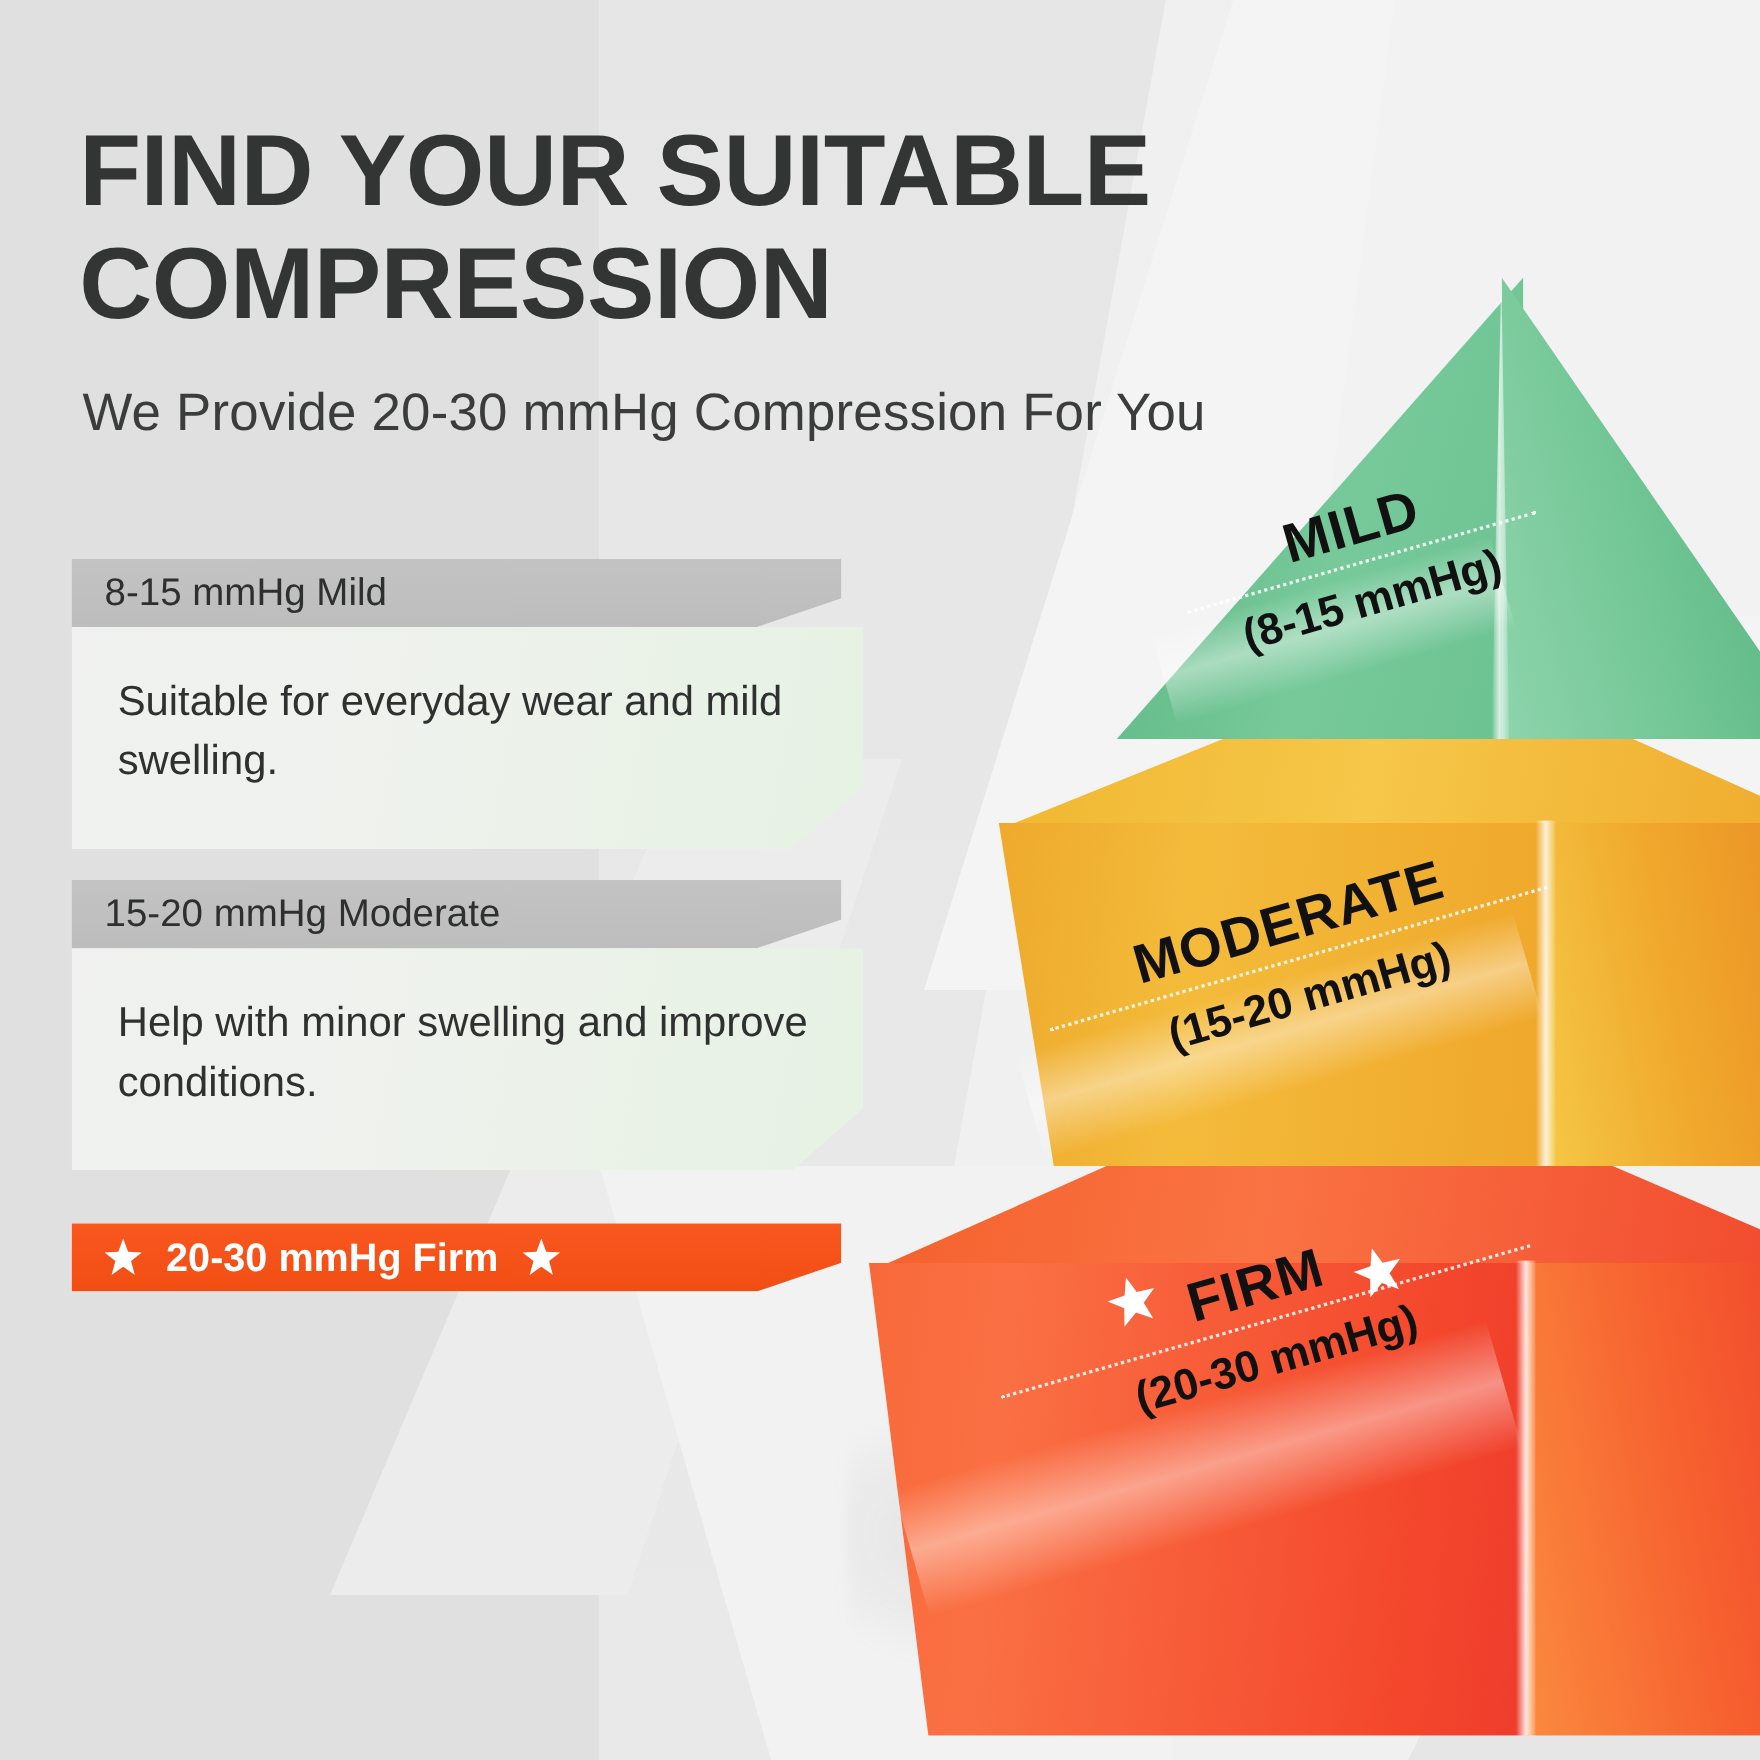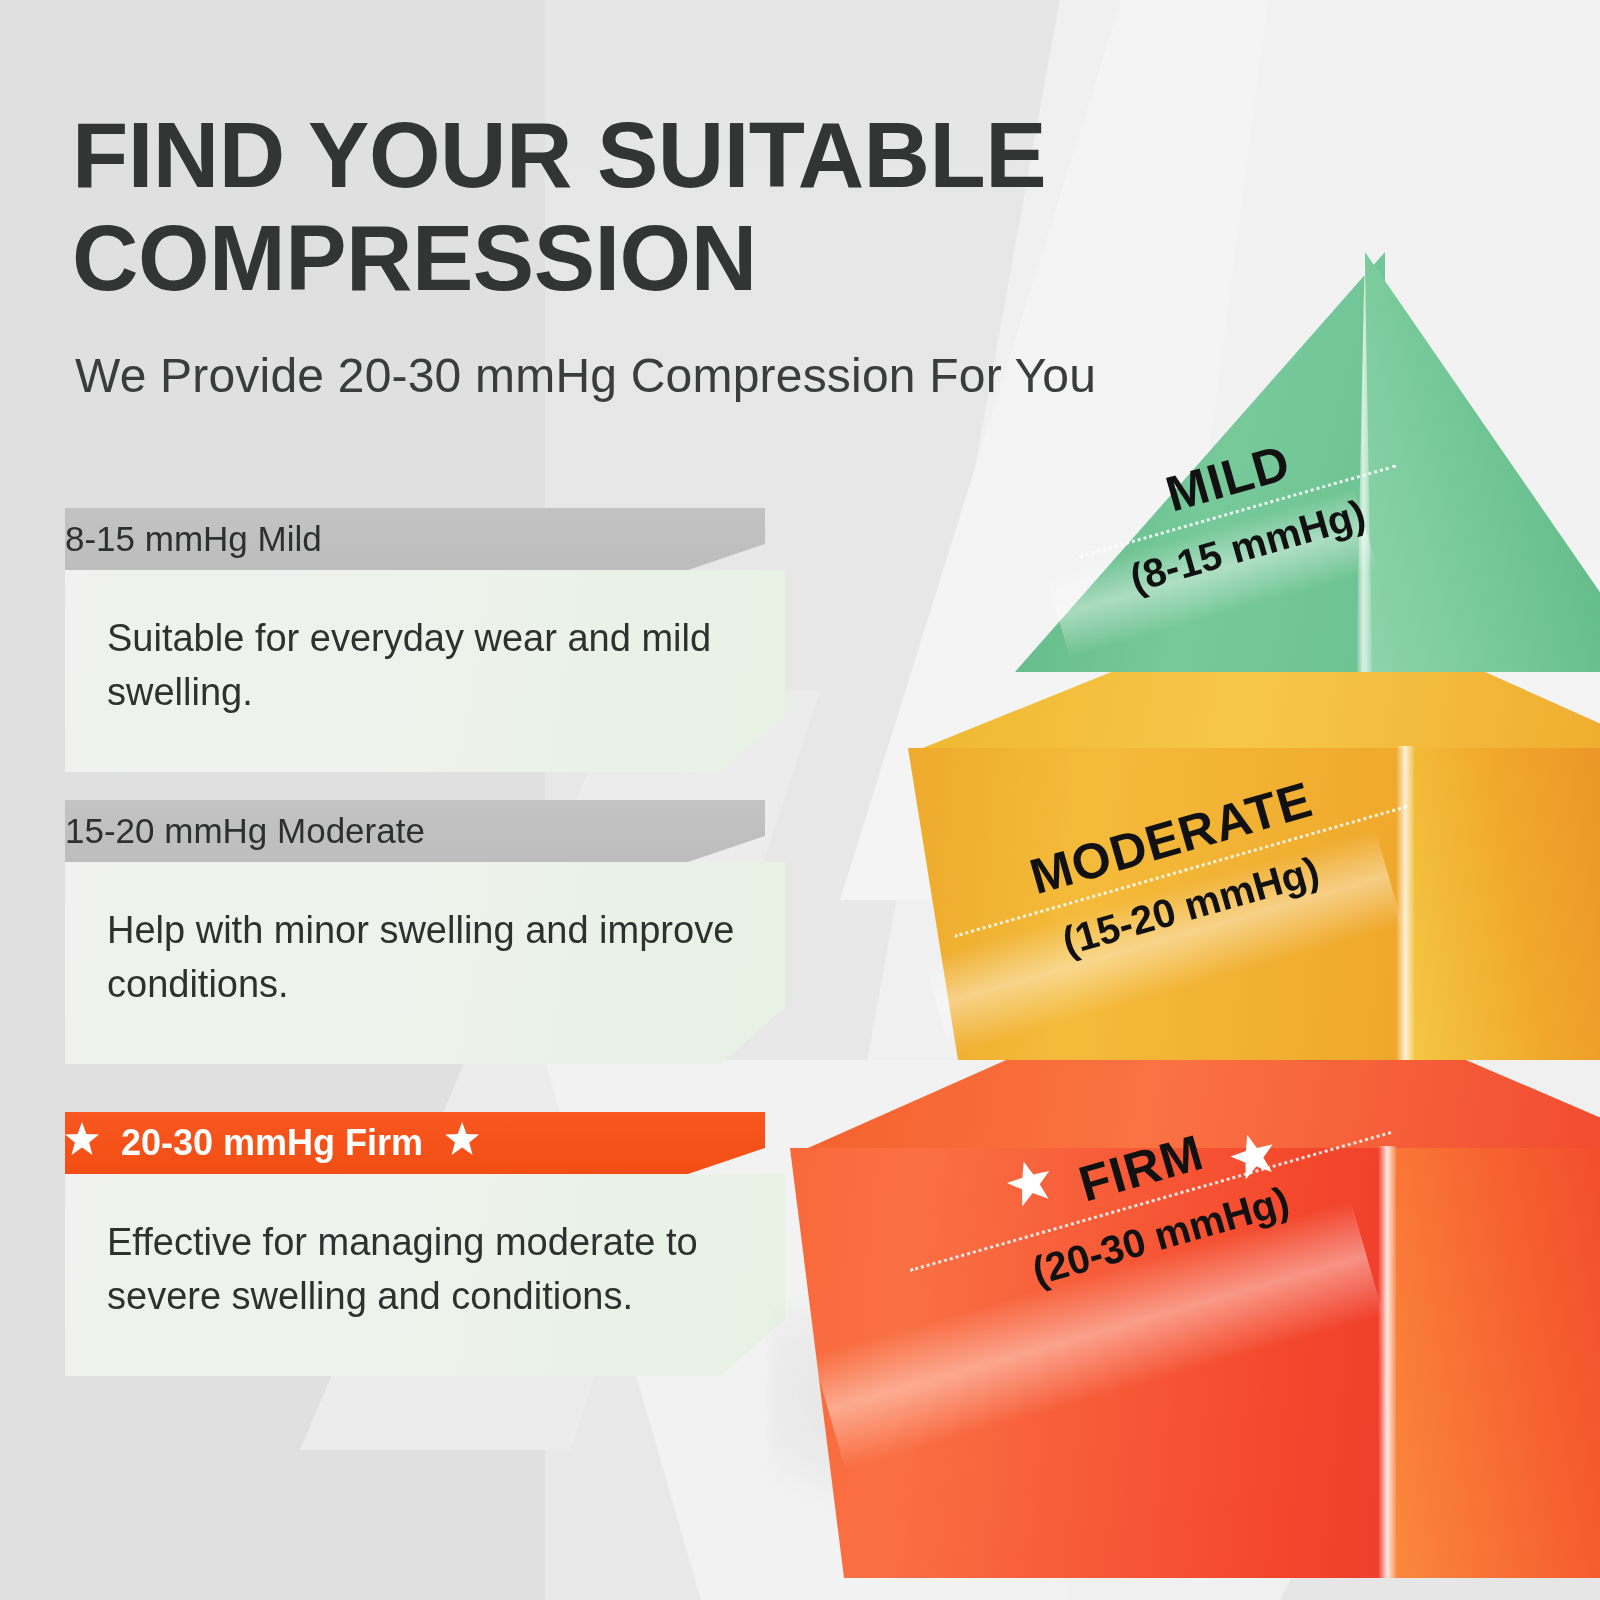--- a/index.html
+++ b/index.html
@@ -64,39 +64,39 @@
 
   
   .card{position:absolute;left:65px;width:720px;}
   .card-head{
     position:relative;height:62px;width:700px;
     background:linear-gradient(180deg,#c3c3c3 0%,#bdbdbd 100%);
     clip-path:polygon(0 0, 100% 0, 100% 58%, 89% 100%, 0 100%);
     display:flex;align-items:center;
   }
   .card-head .htext{
-    font-size:35px;color:#2e2f2f;white-space:nowrap;
+    font-size:35px;color:#2e2f2f;padding-left:30px;white-space:nowrap;
   }
   .card-body{
     position:relative;width:720px;min-height:162px;
     background:linear-gradient(100deg,#f0f1f0 0%,#eef2ec 45%,#e6f2e4 100%);
     clip-path:polygon(0 0, 100% 0, 100% 72%, 91% 100%, 0 100%);
     padding:30px 30px 40px 30px;box-sizing:border-box;
   }
   .card-body p{
     margin:12px;font-size:38px;line-height:1.42;color:#2f3130;
   }
 
   
   .card-head.featured{
     background:linear-gradient(180deg,#f8571f 0%,#f24e14 100%);
   }
   .card-head.featured .htext{
     color:#ffffff;font-weight:bold;font-size:36px;
-    display:flex;align-items:flex-start;gap:22px;
+    display:flex;align-items:center;gap:22px;
   }
   .star{
     width:34px;height:34px;display:inline-block;flex:none;
     background:#ffffff;
     clip-path:polygon(50% 0%, 63% 35%, 100% 37%, 71% 60%, 81% 97%, 50% 75%, 19% 97%, 29% 60%, 0 37%, 37% 35%);
   }
 
   
   .pyramid{position:absolute;left:760px;top:230px;width:860px;height:1340px;}
   .pyr-shadow{
@@ -231,23 +231,20 @@
   </div>
 
   <div class="card" style="top:1112px">
     <div class="card-head featured">
       <span class="htext">
         <span class="star"></span>
         <span>20-30 mmHg  Firm</span>
         <span class="star"></span>
       </span>
     </div>
-    <div class="card-body">
-      <p>Effective for managing moderate to severe swelling and conditions.</p>
-    </div>
   </div>
 
   <div class="pyramid">
     <div class="pyr-shadow"></div>
 
     <div class="tier">
       <div class="face r-top"></div>
       <div class="face r-left"></div>
       <div class="face r-right"></div>
       <div class="face r-ridge"></div>

